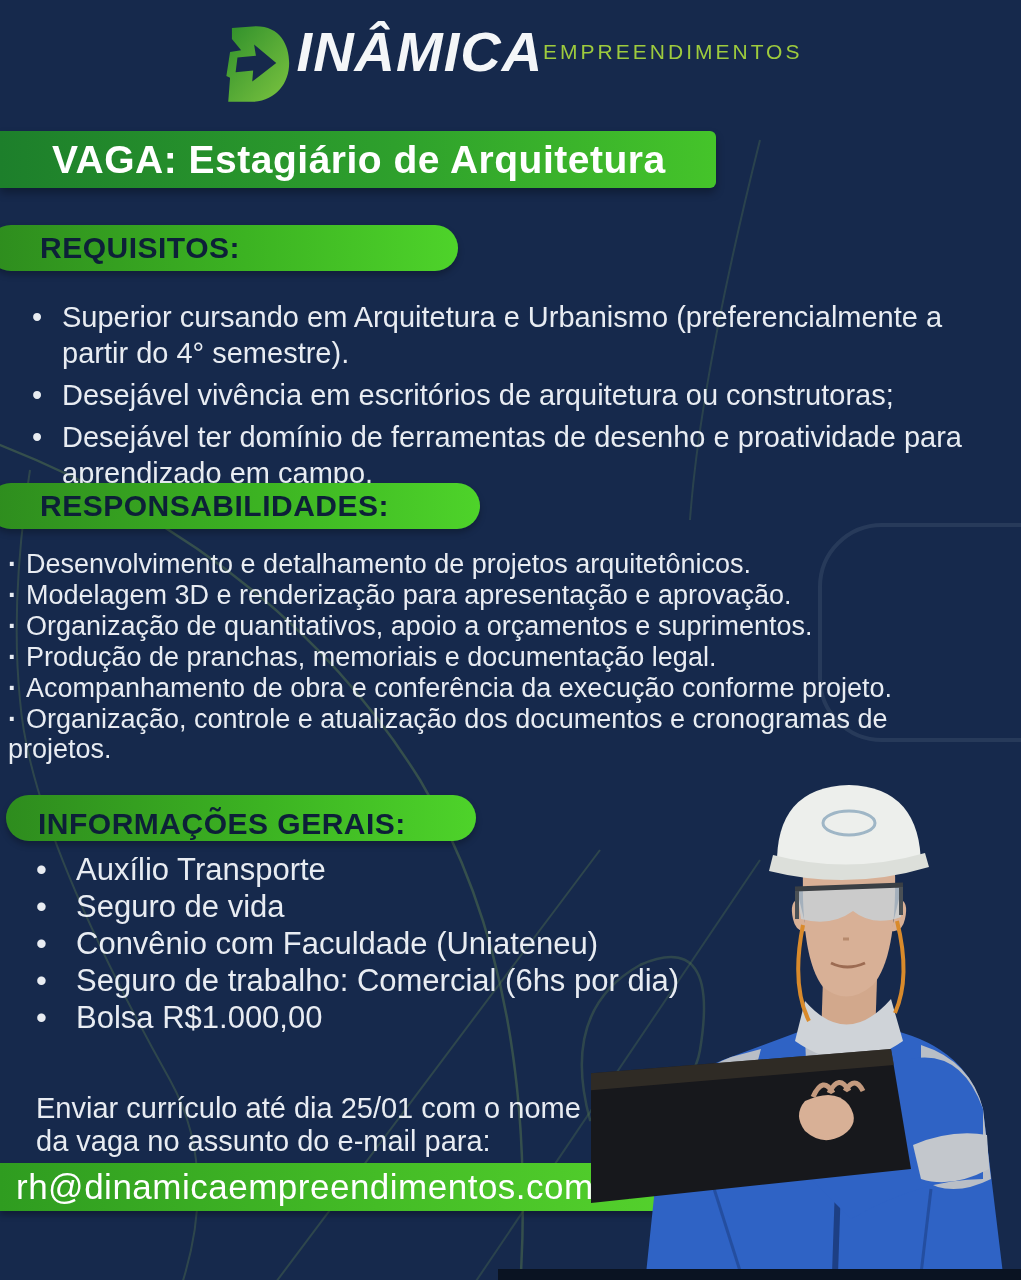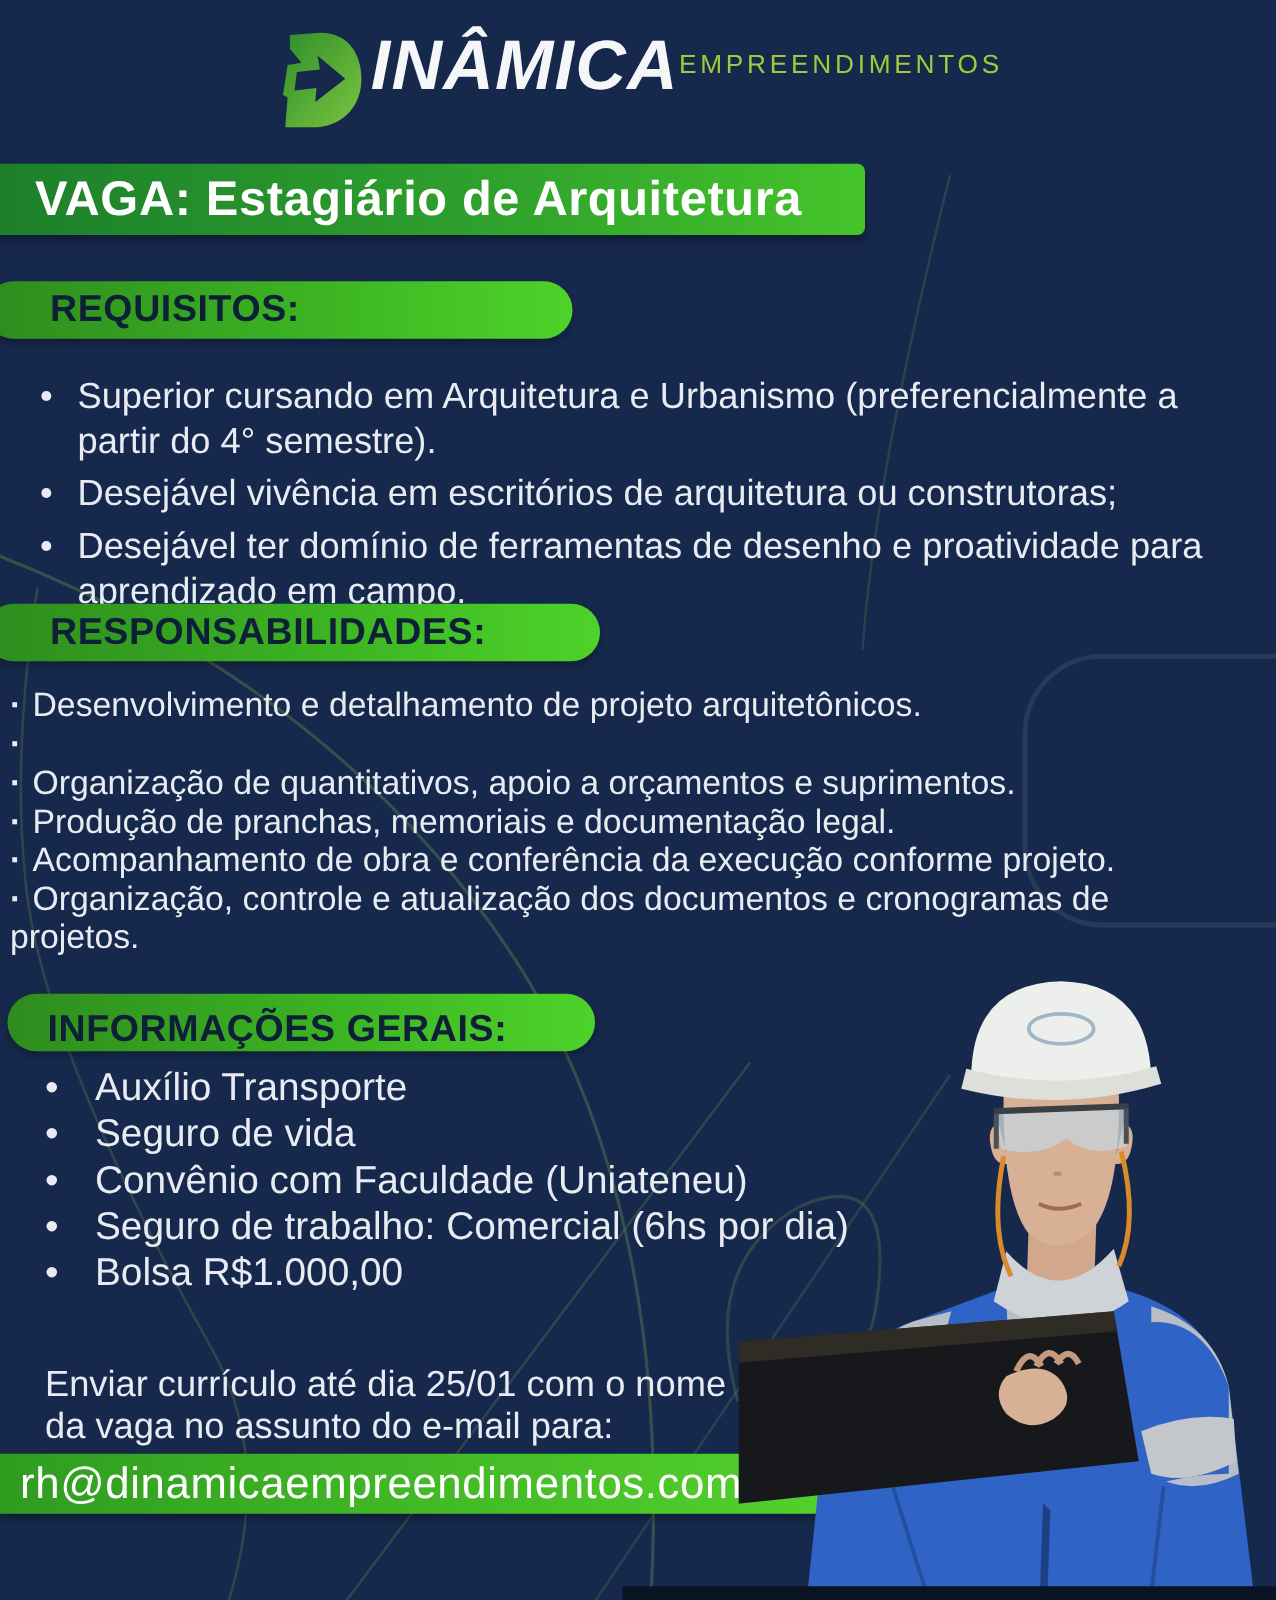--- a/index.html
+++ b/index.html
@@ -25,21 +25,21 @@
   .logo-sub{
     color:#9ecb3d;font-size:21px;font-weight:500;letter-spacing:3px;margin-top:0;
   }
 
   
   .vaga-banner{
     top:131px;left:0;width:692px;height:57px;
     background:linear-gradient(90deg,#1d7f2b 0%,#2ea02c 55%,#45c42a 100%);
     border-radius:0 6px 6px 0;
     box-shadow:0 5px 8px rgba(0,0,0,.30);
-    display:flex;align-items:center;
+    display:flex;align-items:center;padding-left:24px;
   }
   .vaga-banner .t{
     color:#ffffff;font-size:39px;font-weight:700;padding-left:28px;letter-spacing:.5px;
   }
 
   
   .pill{
     height:46px;display:flex;align-items:center;
     background:linear-gradient(90deg,#2e8c1e 0%,#3cb322 55%,#4ed32a 100%);
     border-radius:23px;
@@ -145,22 +145,22 @@
   <li class="just">
     <span class="b"></span>
     <span class="txt">Desejável ter domínio de ferramentas de desenho e proatividade para aprendizado em campo.</span>
   </li>
 </ul>
 
 <div class="abs pill pill-resp">
   <span class="t">RESPONSABILIDADES:</span>
 </div>
 <ul class="abs resp-list">
-  <li><span class="b"></span><span>Desenvolvimento e detalhamento de projeto arquitetônicos.</span></li>
-  <li><span class="b"></span></li>
+  <li><span class="b"></span><span>Desenvolvimento e detalhamento de projetos arquitetônicos.</span></li>
+  <li><span class="b"></span><span>Modelagem 3D e renderização para apresentação e aprovação.</span></li>
   <li><span class="b"></span><span>Organização de quantitativos, apoio a orçamentos e suprimentos.</span></li>
   <li><span class="b"></span><span>Produção de pranchas, memoriais e documentação legal.</span></li>
   <li><span class="b"></span><span>Acompanhamento de obra e conferência da execução conforme projeto.</span></li>
   <li><span class="b"></span><span>Organização, controle e atualização dos documentos e cronogramas de projetos.</span></li>
 </ul>
 
 <div class="abs pill pill-info">
   <span class="t">INFORMAÇÕES GERAIS:</span>
 </div>
 <ul class="abs list-hang info-list">

